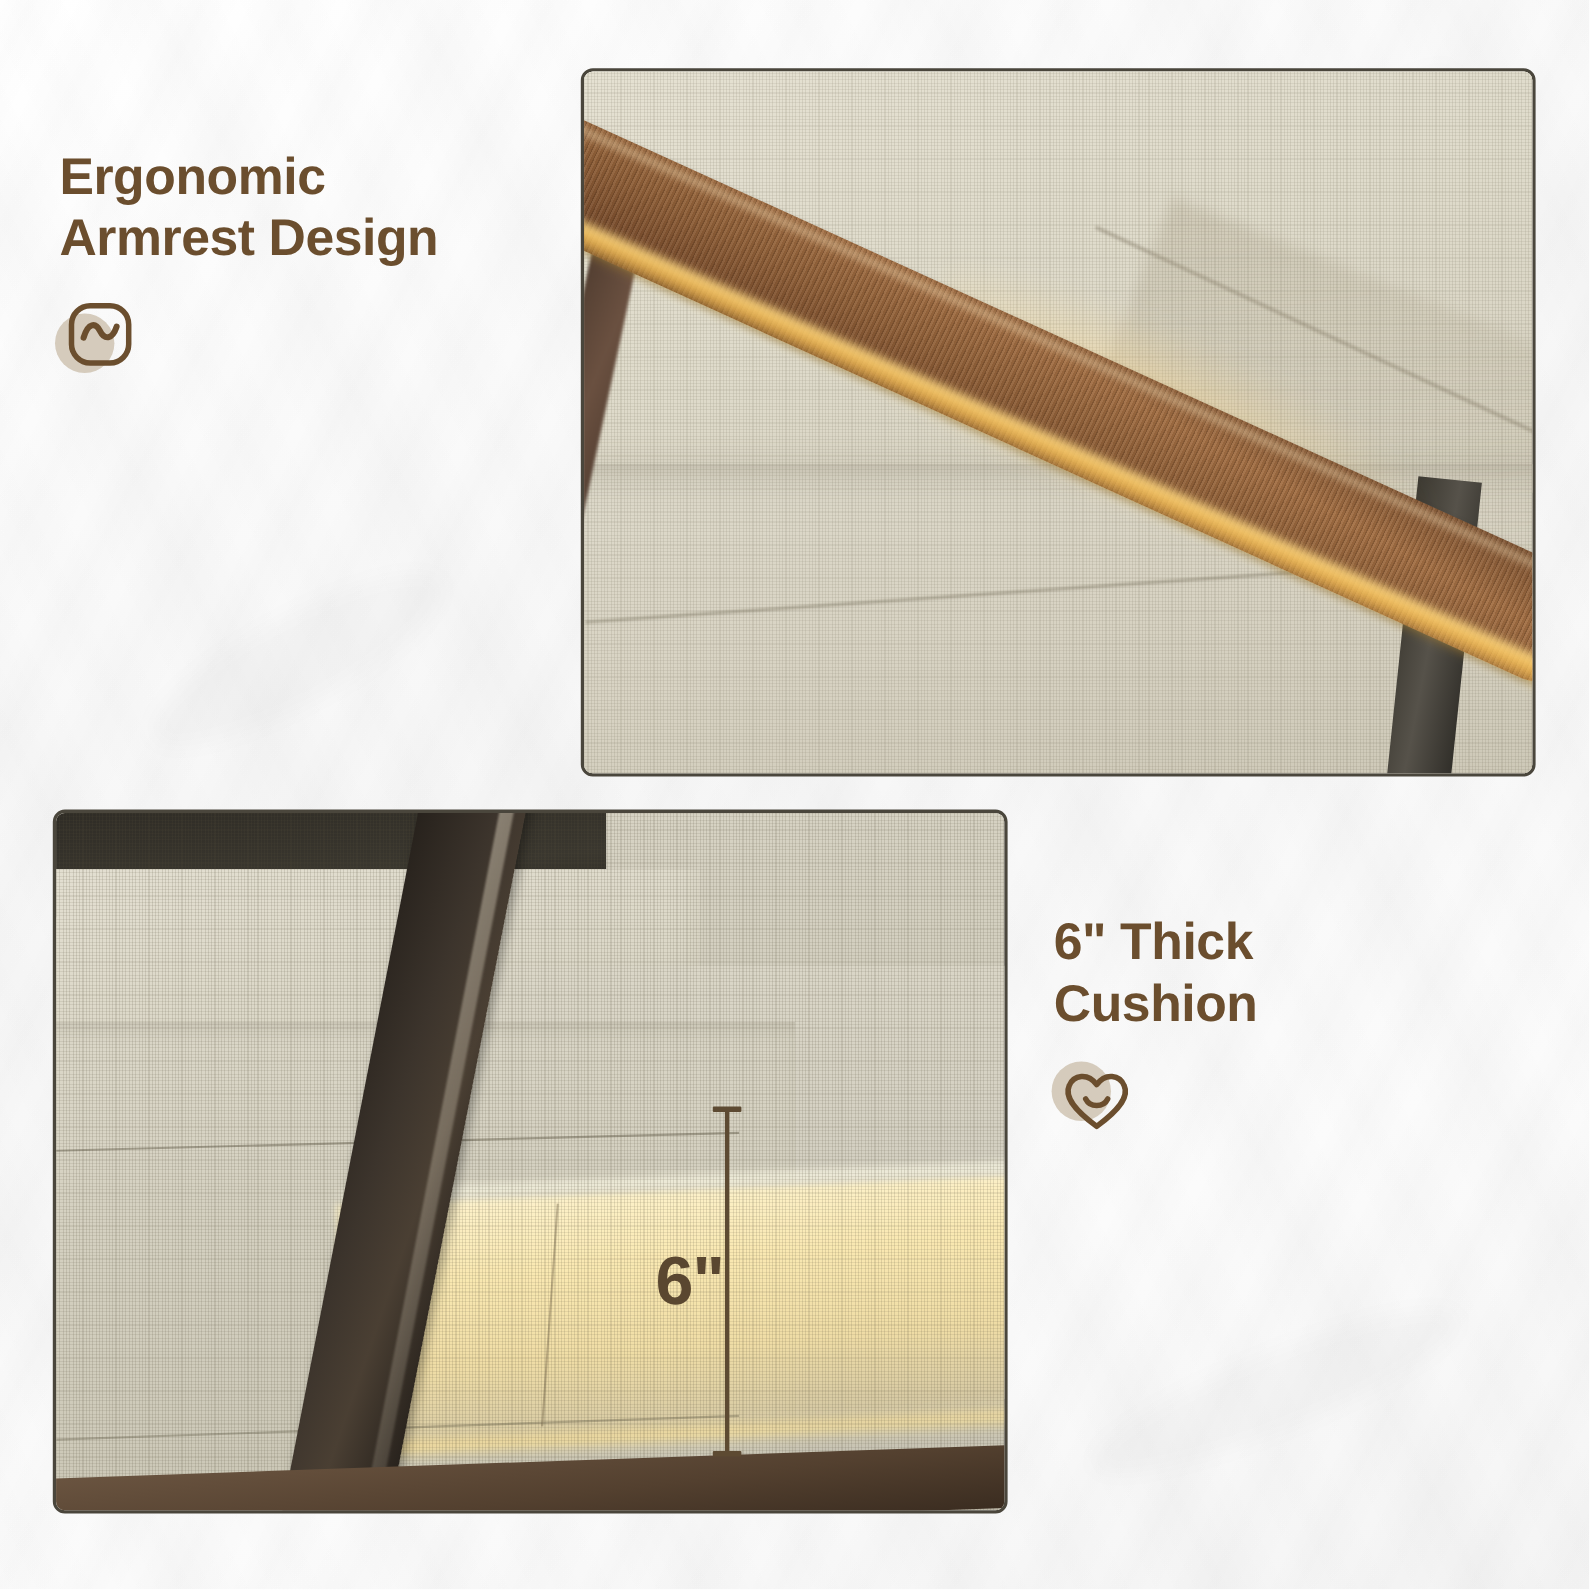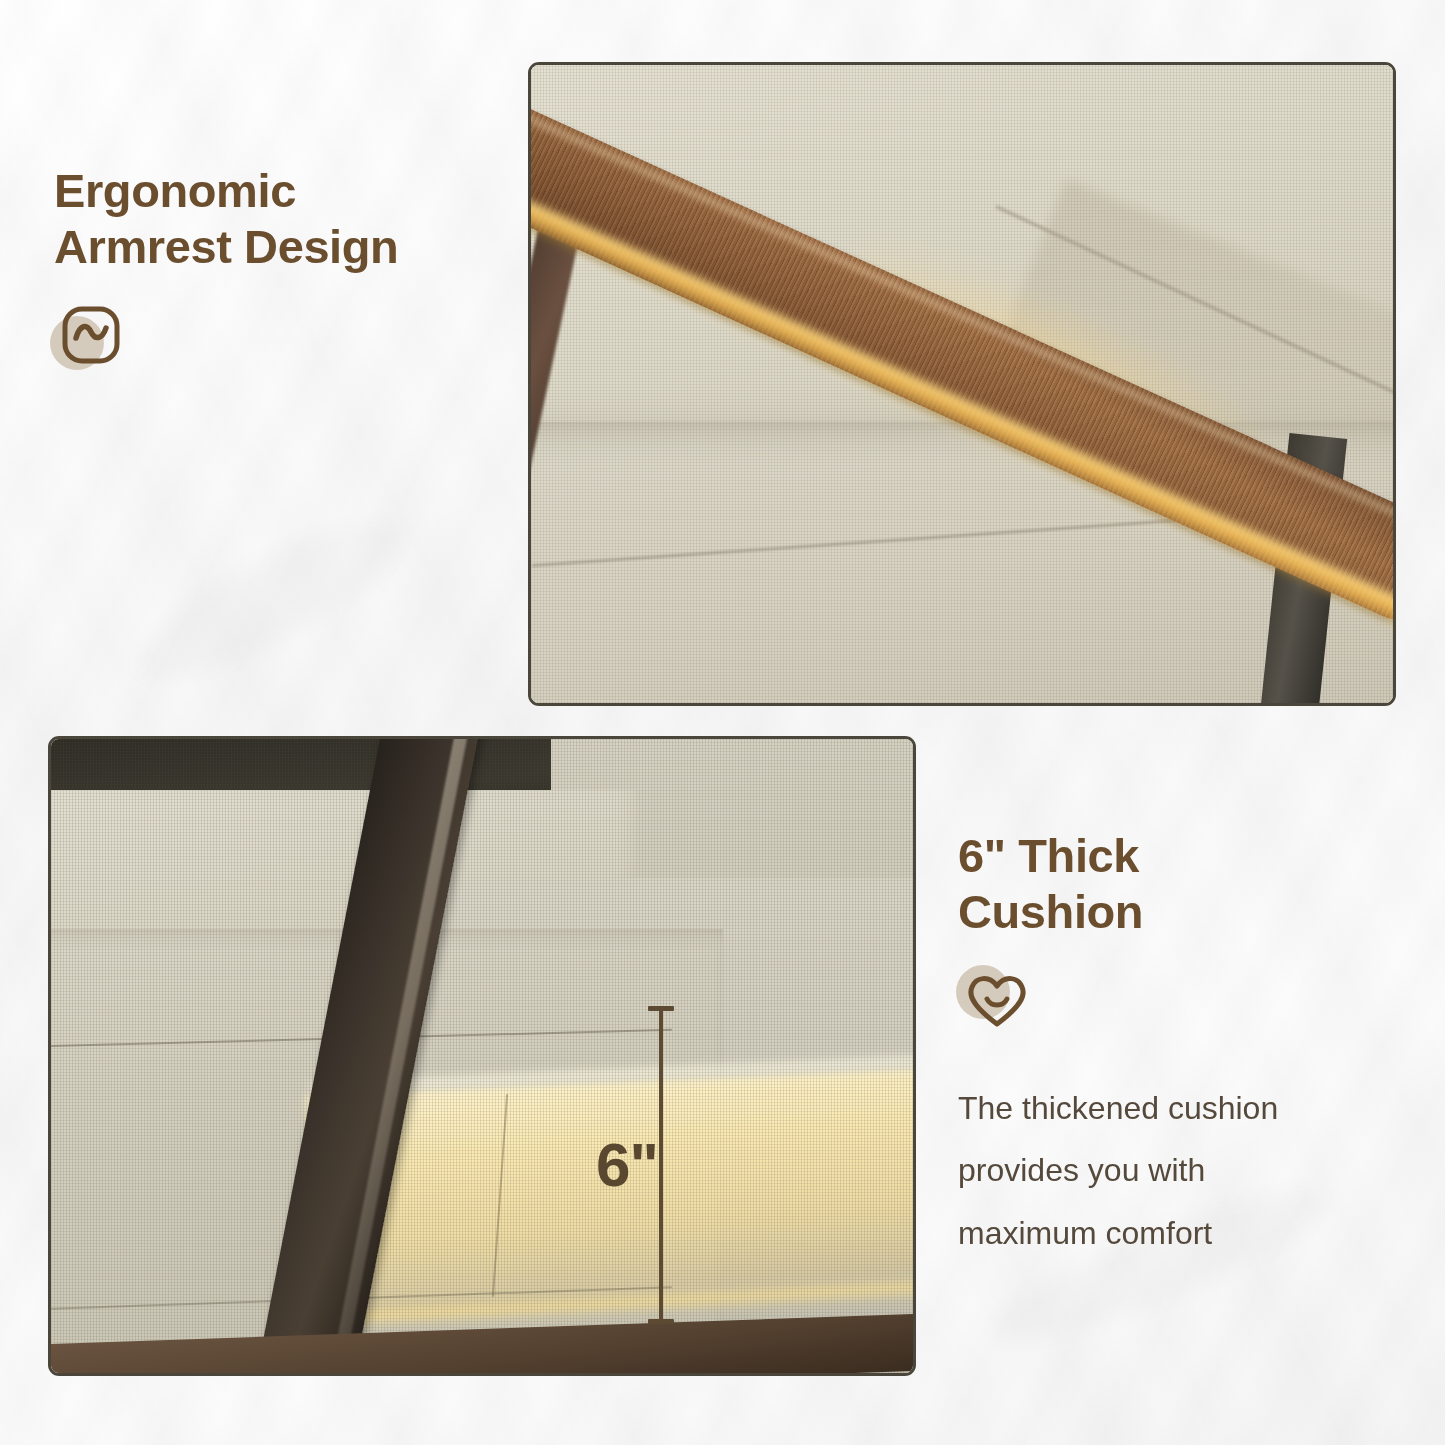--- a/index.html
+++ b/index.html
@@ -332,21 +332,21 @@
     font-weight: 700;
     color: #5a4730;
     font-family: "Liberation Sans", sans-serif;
     line-height: 1;
     letter-spacing: -1px;
     white-space: nowrap;
   }
 
   
   .block { position: absolute; }
-  .block-armrest { left: 54px; top: 163px; width: 440px; }
+  .block-armrest { left: 54px; top: 132px; width: 440px; }
   .block-cushion { left: 958px; top: 828px; width: 430px; }
 
   .heading {
     font-size: 47px;
     font-weight: 700;
     color: #6b4e2e;
     line-height: 1.20;
     letter-spacing: -0.4px;
     margin: 0;
     white-space: pre-line;
@@ -460,18 +460,15 @@
 Cushion</h2>
 
     <div class="feature-icon icon-cushion">
       <div class="blob"></div>
       <svg width="66" height="62" viewBox="0 0 66 62" fill="none" aria-hidden="true">
         <path d="M33 55 C10 38, 4 27, 8 18 C12 8, 25 6, 33 17 C41 6, 54 8, 58 18 C62 27, 56 38, 33 55 Z" stroke="#6b4e2e" stroke-width="5" fill="none" stroke-linejoin="round"></path>
         <path d="M23 30 C27 38, 39 38, 43 30" stroke="#6b4e2e" stroke-width="5" fill="none" stroke-linecap="round"></path>
       </svg>
     </div>
 
-    <div class="body-text">The thickened cushion
-provides you with
-maximum comfort</div>
   </div>
 
 </div>
 
 </body></html>

